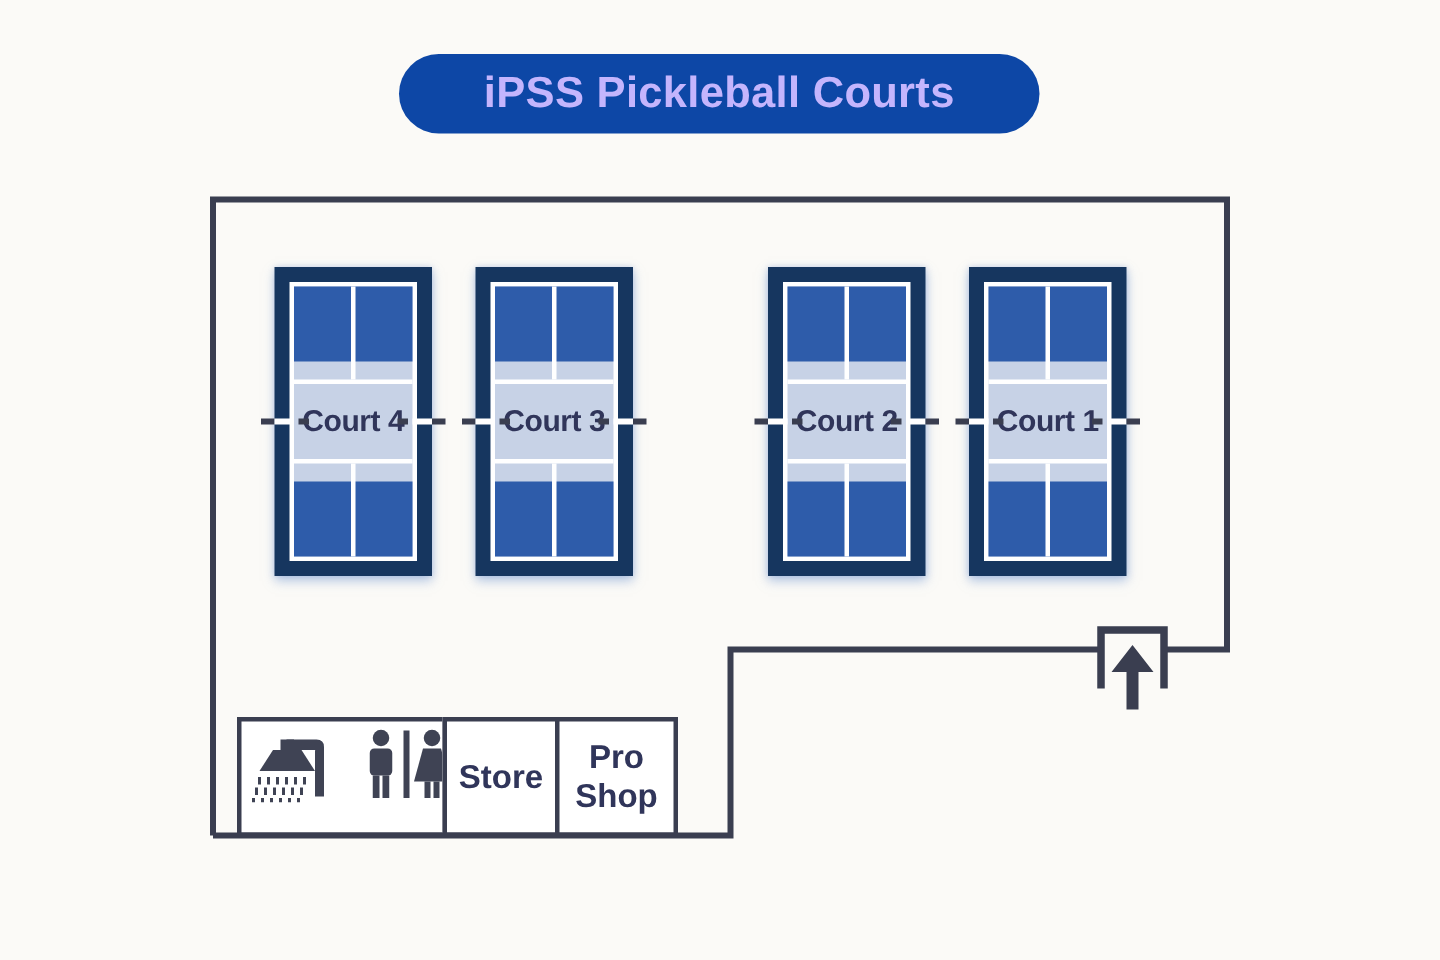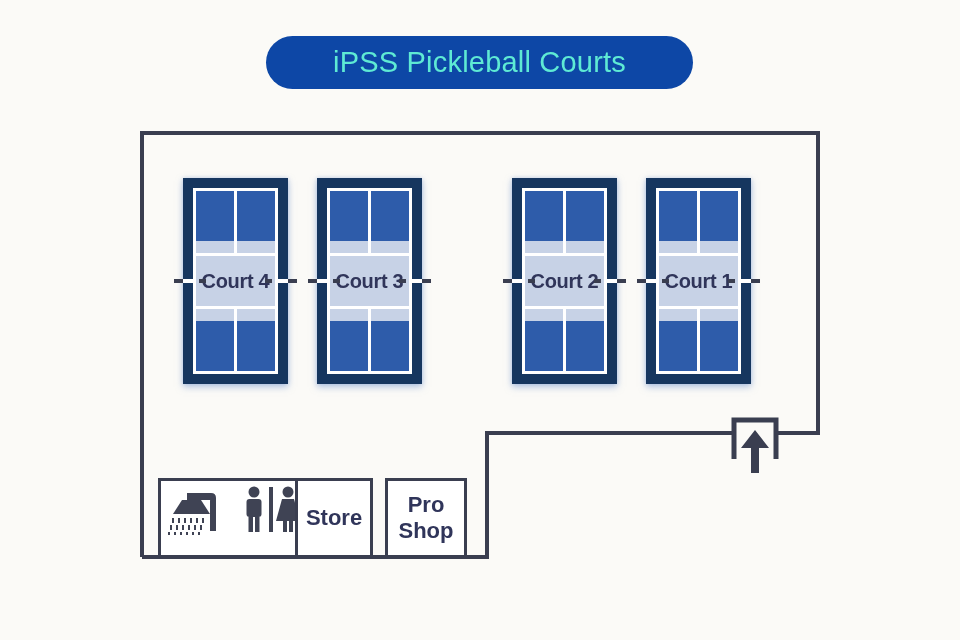--- a/index.html
+++ b/index.html
@@ -10,21 +10,21 @@
   }
   .canvas{position:absolute;inset:0;}
 
   
   .title-pill{
     position:absolute;left:266px;top:36px;width:427px;height:53px;
     background:#0d47a6;border-radius:27px;
     display:flex;align-items:center;justify-content:center;
   }
   .title-pill span{
-    color:#5eead4;font-size:29px;font-weight:normal;letter-spacing:.2px;
+    color:#c4b5fd;font-size:29px;font-weight:bold;letter-spacing:.2px;
   }
 
   
   svg.walls{position:absolute;left:0;top:0;z-index:6;pointer-events:none;}
 
   
   .court{
     position:absolute;top:178px;width:105px;height:206px;
     background:#16365f;
     box-shadow:0 3px 7px rgba(125,158,212,.55), 0 0 4px rgba(125,158,212,.35);
@@ -52,21 +52,21 @@
   .nd.i-r{right:16px;width:7px;} .nd.w-r{right:0;width:13px;} .nd.o-r{right:-9px;width:9px;}
 
   
   .amenity{
     position:absolute;top:478px;height:80px;box-sizing:border-box;
     background:#ffffff;border:3px solid #3a3e50;color:#30355a;
     z-index:3;display:flex;align-items:center;justify-content:center;text-align:center;
   }
   .shower-box{left:158px;width:140px;display:block;}
   .store-box{left:295px;width:78px;font-size:22px;font-weight:bold;}
-  .proshop-box{left:370px;width:82px;font-size:22px;font-weight:bold;line-height:26px;padding:0 6px;margin-left:15px;}
+  .proshop-box{left:370px;width:82px;font-size:22px;font-weight:bold;line-height:26px;padding:0 6px;}
   .shower-box svg{position:absolute;left:0;top:0;}
   .shower-label{
     position:absolute;left:0;right:0;bottom:4px;
     font-size:18px;font-weight:bold;white-space:nowrap;text-align:center;
   }
 </style>
 </head>
 <body>
 
 <div class="canvas">

